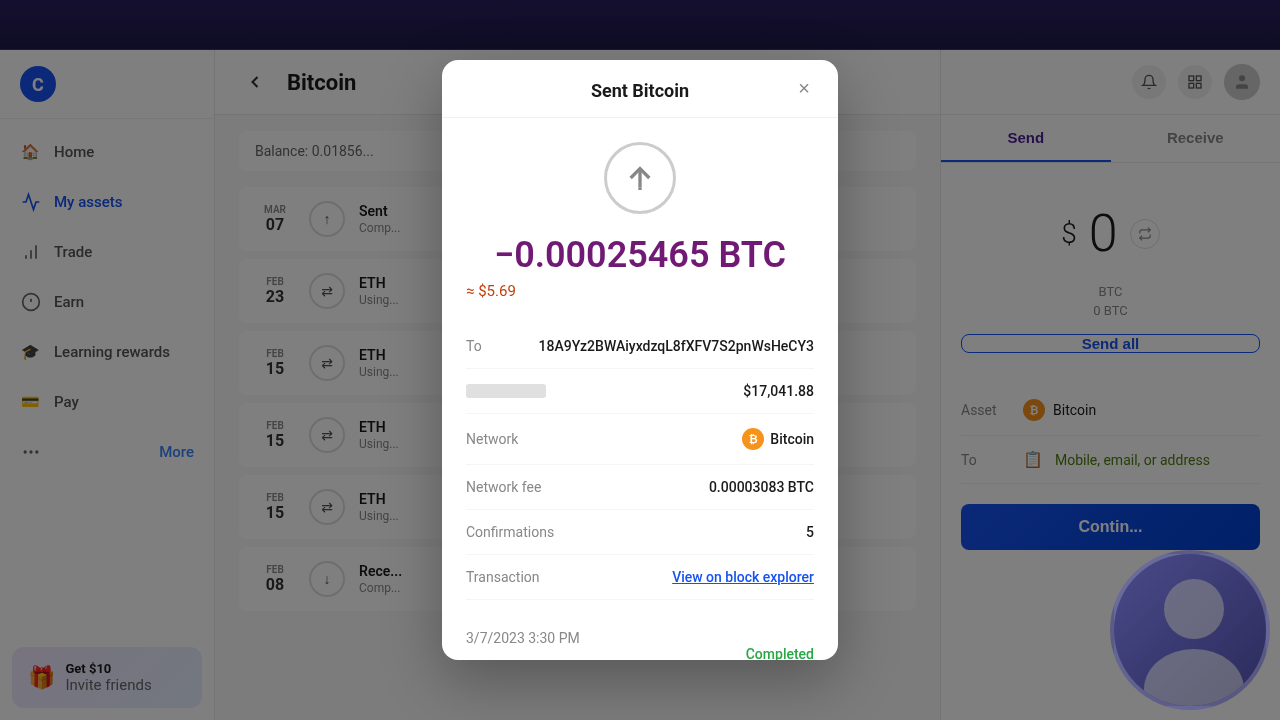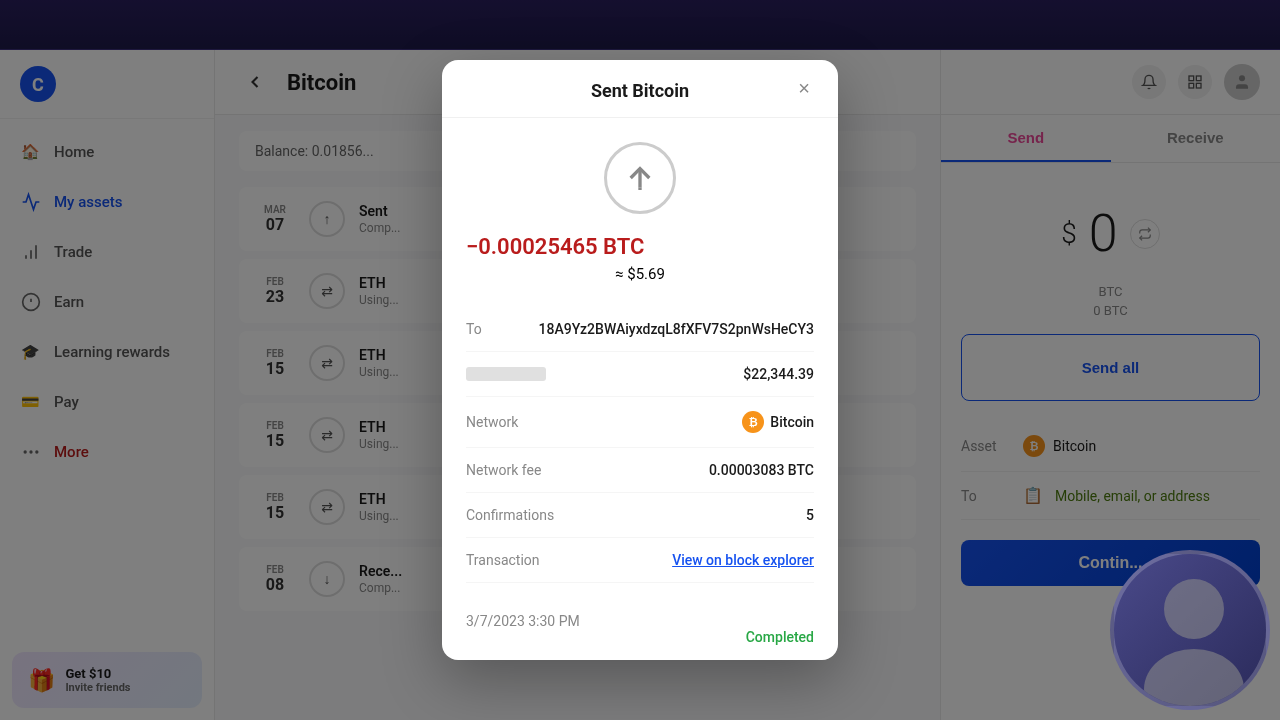--- a/index.html
+++ b/index.html
@@ -93,21 +93,21 @@
 
     .nav-icon {
       width: 22px;
       height: 22px;
       display: flex;
       align-items: center;
       justify-content: center;
       flex-shrink: 0;
     }
 
-    .nav-item.more-item { color: #b91c1c; }
+    .nav-item.more-item { color: #3b82f6; justify-content: space-between; }
 
     .sidebar-promo {
       margin: 12px;
       background: linear-gradient(135deg, #f0e6ff 0%, #e6f0ff 100%);
       border-radius: 12px;
       padding: 14px 16px;
       display: flex;
       align-items: center;
       gap: 10px;
       cursor: pointer;
@@ -117,23 +117,22 @@
       font-size: 22px;
     }
 
     .promo-text h4 {
       font-size: 13px;
       font-weight: 700;
       color: #1a1a1a;
     }
 
     .promo-text p {
-      font-size: 11px;
+      font-size: 15px;
       color: #666;
-      font-weight: bold;
     }
 
     
     .content-area {
       flex: 1;
       background: #f8f9fa;
       display: flex;
       flex-direction: column;
       overflow: hidden;
     }
@@ -317,21 +316,21 @@
       font-size: 15px;
       font-weight: 600;
       cursor: pointer;
       border: none;
       background: transparent;
       color: #888;
       border-bottom: 2px solid transparent;
     }
 
     .tab-btn.active {
-      color: #ec4899;
+      color: #4c1d95;
       border-bottom-color: #1652f0;
     }
 
     .send-form {
       padding: 20px;
       flex: 1;
     }
 
     .amount-display {
       text-align: center;
@@ -376,29 +375,29 @@
 
     .btc-balance {
       text-align: center;
       color: #888;
       font-size: 13px;
       margin-bottom: 16px;
     }
 
     .send-all-btn {
       width: 100%;
-      padding: 24px;
+      padding: 0;
       border: 1px solid #1652f0;
       border-radius: 8px;
       background: transparent;
       color: #1652f0;
       font-size: 15px;
       font-weight: 600;
       cursor: pointer;
-      margin-bottom: 20px;
+      margin-bottom: 32px;
     }
 
     .form-field {
       display: flex;
       align-items: center;
       gap: 12px;
       padding: 14px 0;
       border-bottom: 1px solid #f0f0f0;
       justify-content: center;
     }
@@ -528,31 +527,31 @@
 
     .send-arrow {
       width: 36px;
       height: 36px;
       display: flex;
       align-items: center;
       justify-content: center;
     }
 
     .modal-amount {
+      text-align: center;
+      font-size: 36px;
+      font-weight: 600;
+      color: #701a75;
+      margin-bottom: 6px;
+    }
+
+    .modal-usd {
       text-align: left;
-      font-size: 22px;
-      font-weight: 600;
-      color: #b91c1c;
-      margin-bottom: 6px;
-    }
-
-    .modal-usd {
-      text-align: center;
       font-size: 15px;
-      color: #000000;
+      color: #c2410c;
       margin-bottom: 24px;
     }
 
     .detail-row {
       display: flex;
       align-items: center;
       justify-content: space-between;
       padding: 14px 0;
       border-bottom: 1px solid #f5f5f5;
     }
@@ -878,21 +877,21 @@
       <div class="modal-amount">−0.00025465 BTC</div>
       <div class="modal-usd">≈ $5.69</div>
 
       <div class="detail-row">
         <span class="detail-label">To</span>
         <span class="detail-value">18A9Yz2BWAiyxdzqL8fXFV7S2pnWsHeCY3</span>
       </div>
 
       <div class="detail-row">
         <div class="blurred-label"></div>
-        <span class="detail-value">$22,344.39</span>
+        <span class="detail-value">$17,041.88</span>
       </div>
 
       <div class="detail-row">
         <span class="detail-label">Network</span>
         <div class="network-value detail-value">
           <div class="btc-badge">₿</div>
           <span>Bitcoin</span>
         </div>
       </div>
 

